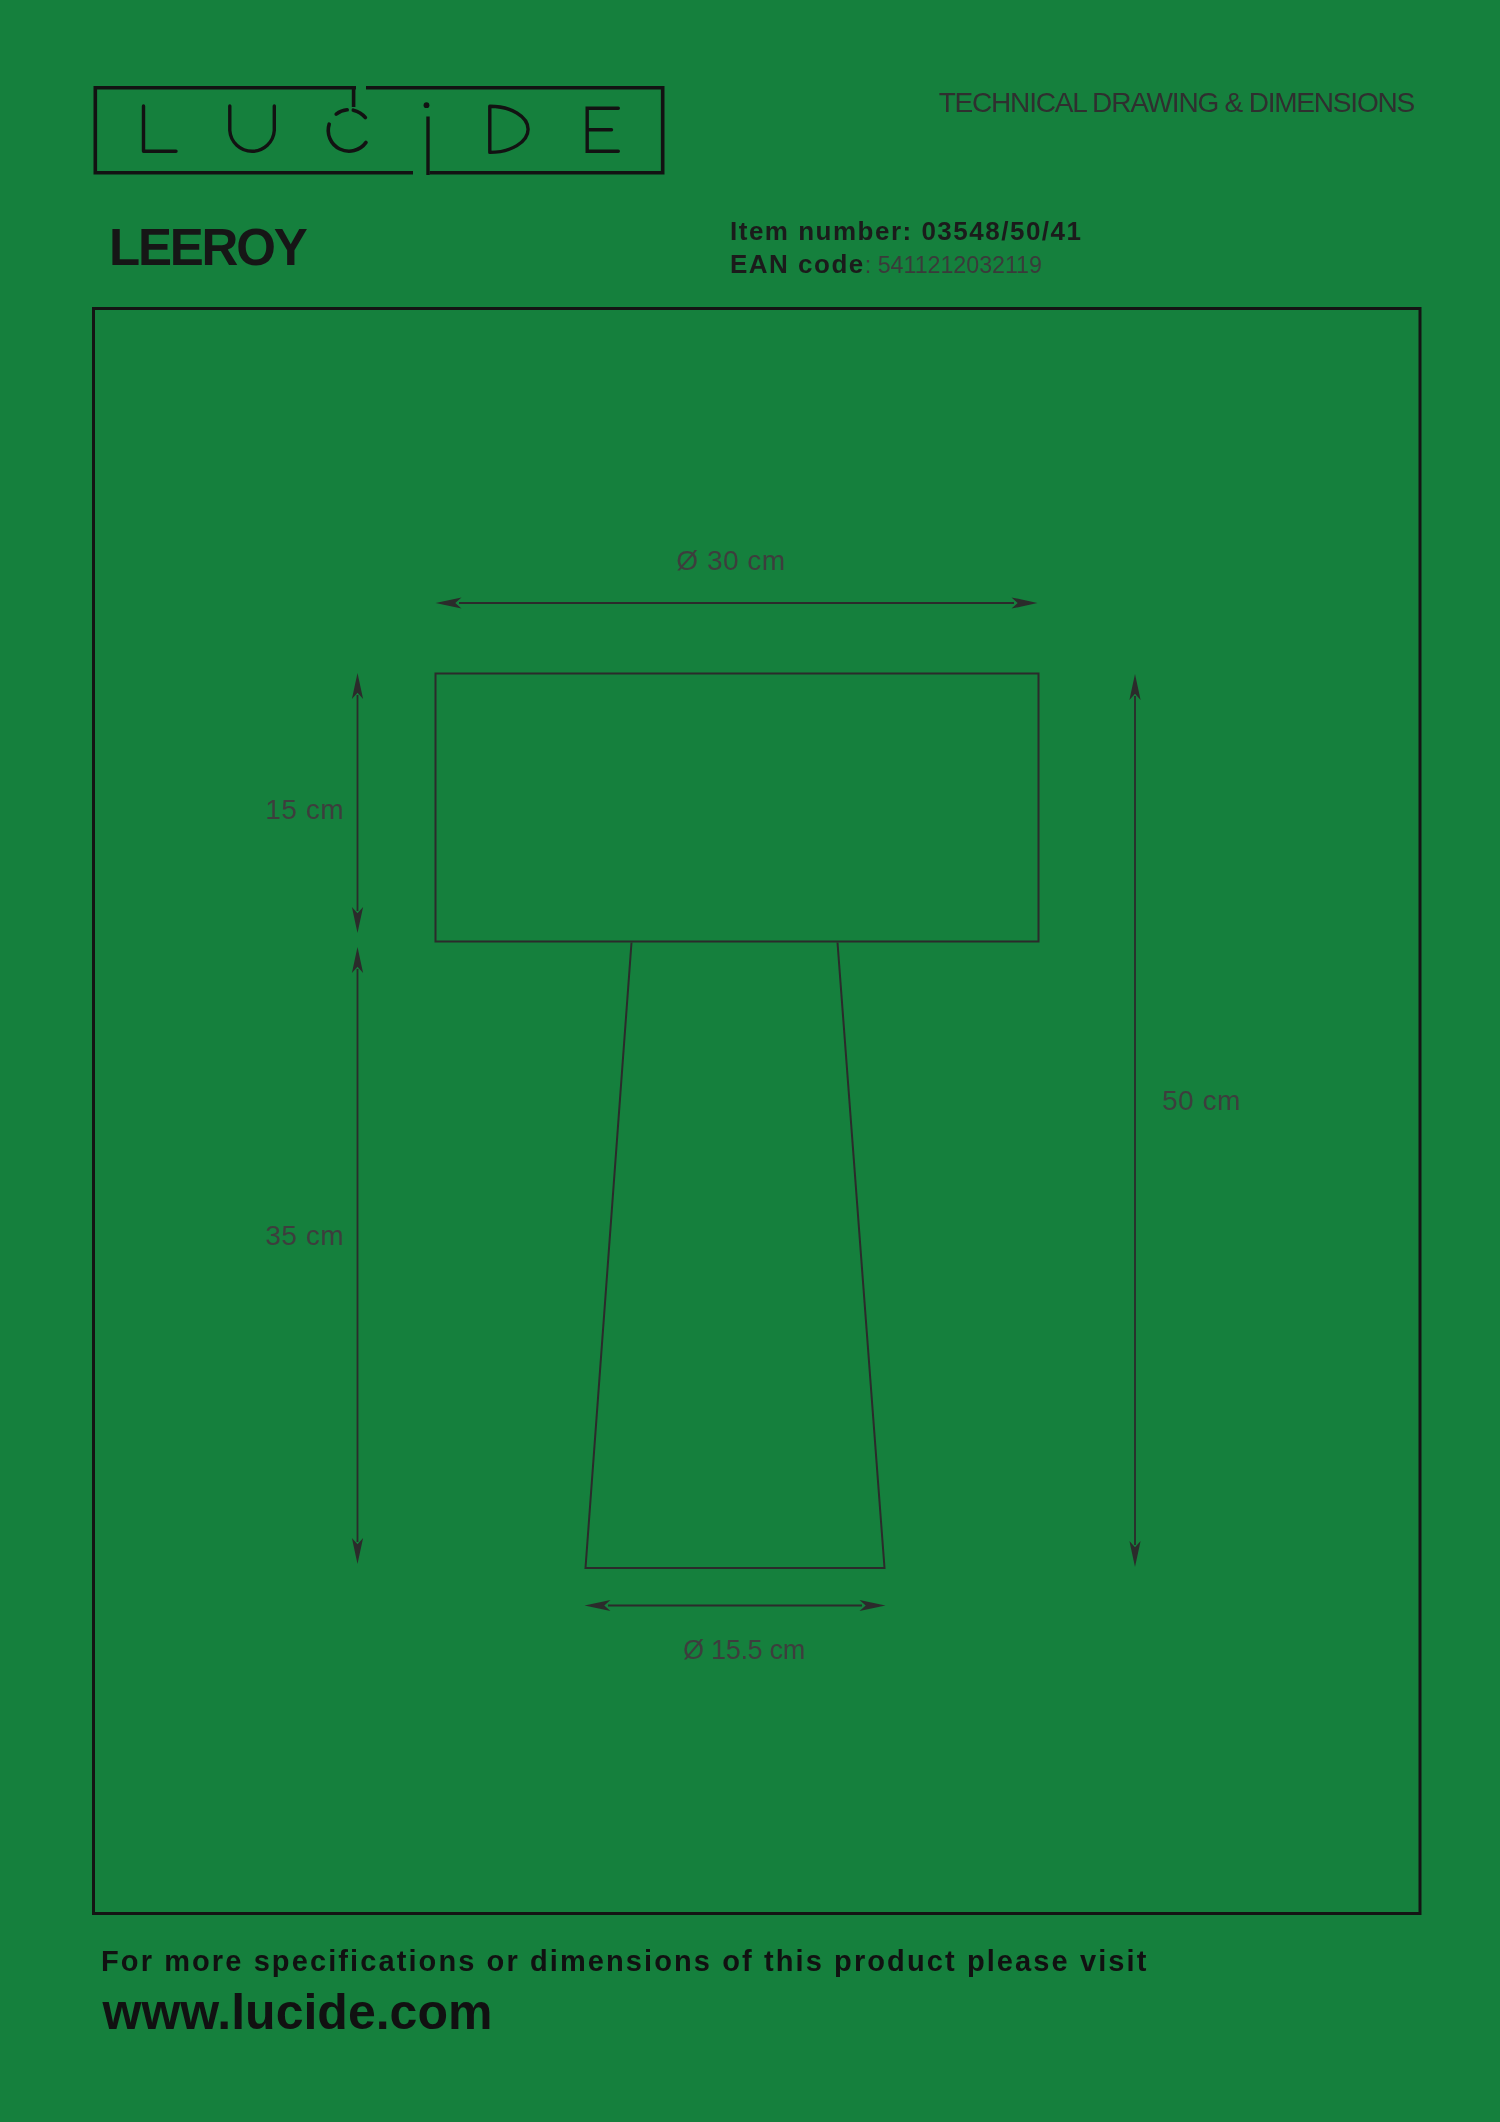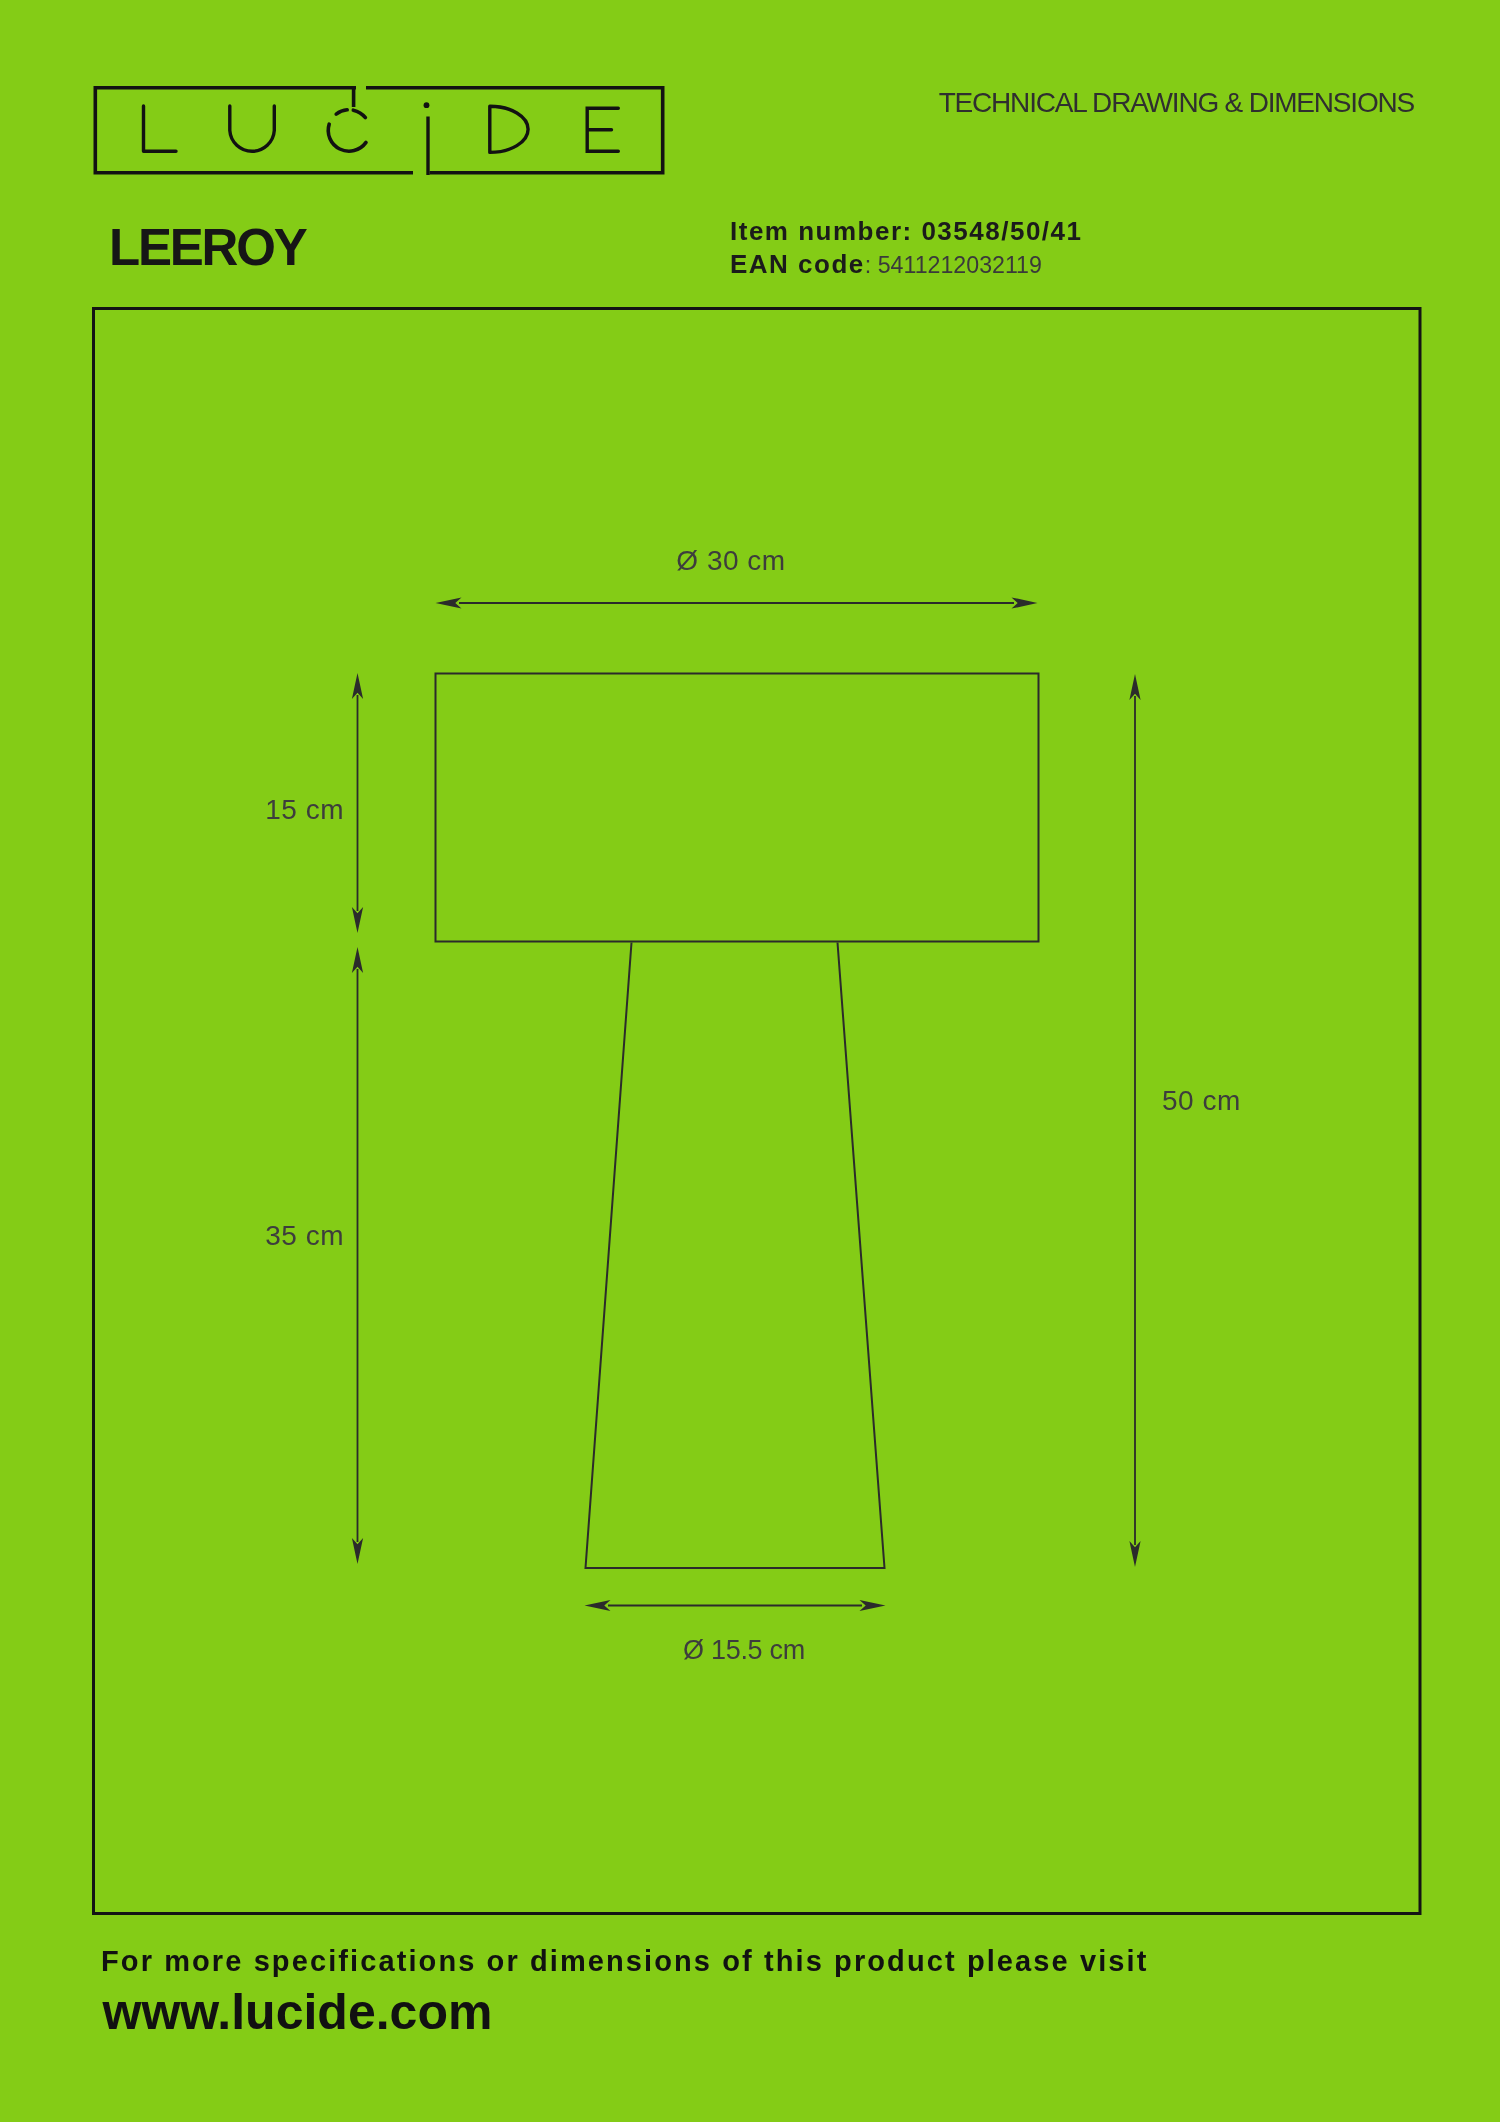--- a/index.html
+++ b/index.html
@@ -1,16 +1,16 @@
 <!DOCTYPE html>
 <html><head>
 <meta charset="utf-8">
 <style>
   html,body{margin:0;padding:0;background:#ffffff;}
-  .page{position:relative;width:1500px;height:2122px;background:#84cc16;overflow:hidden;
+  .page{position:relative;width:1500px;height:2122px;background:#15803d;overflow:hidden;
         font-family:"Liberation Sans", sans-serif;}
   svg text{font-family:"Liberation Sans", sans-serif;}
 </style>
 </head>
 <body>
 <div class="page">
 <svg width="1500" height="2122" viewBox="0 0 1500 2122" xmlns="http://www.w3.org/2000/svg">
 
   <g fill="none" stroke="#121212" stroke-width="3.6">
     <path d="M 366 87.8 L 662.7 87.8 L 662.7 172.8 L 429.6 172.8 M 413 172.8 L 95.3 172.8 L 95.3 87.8 L 356 87.8"></path>

